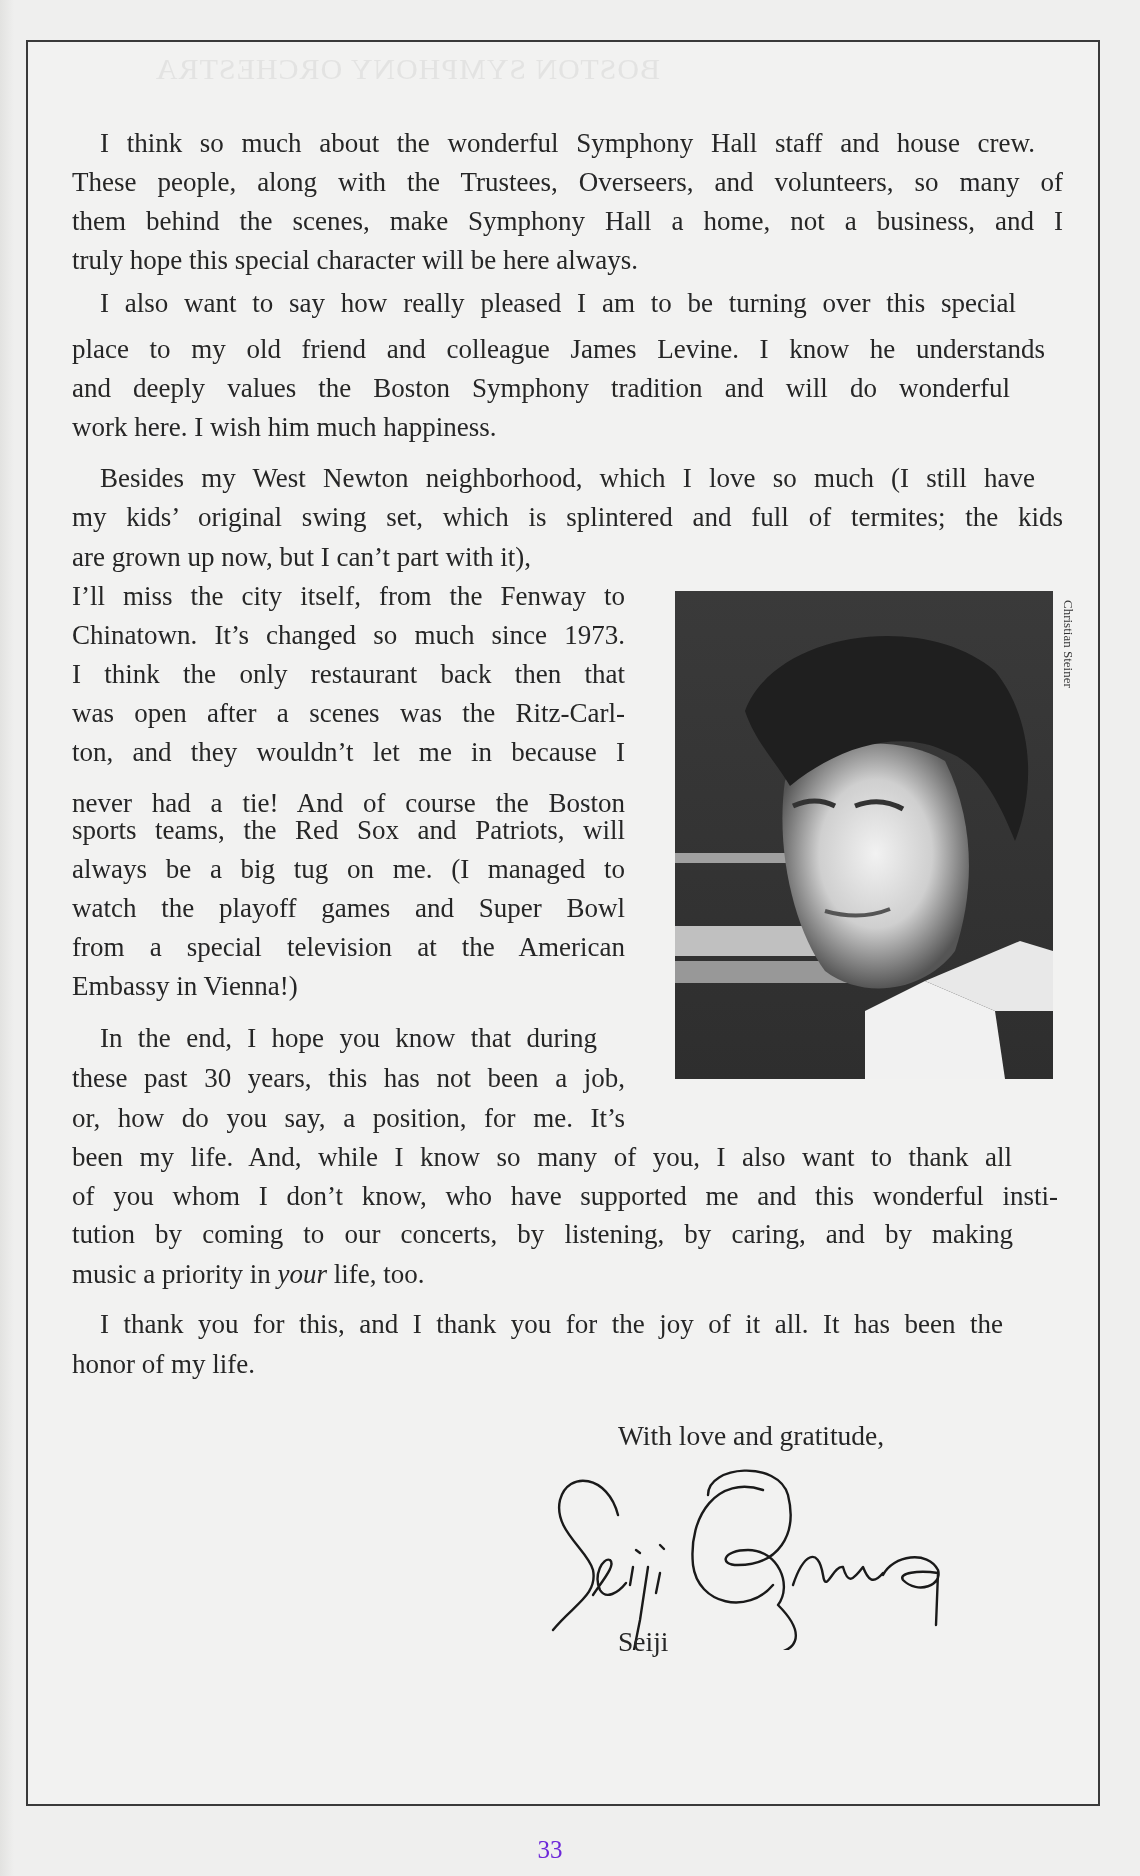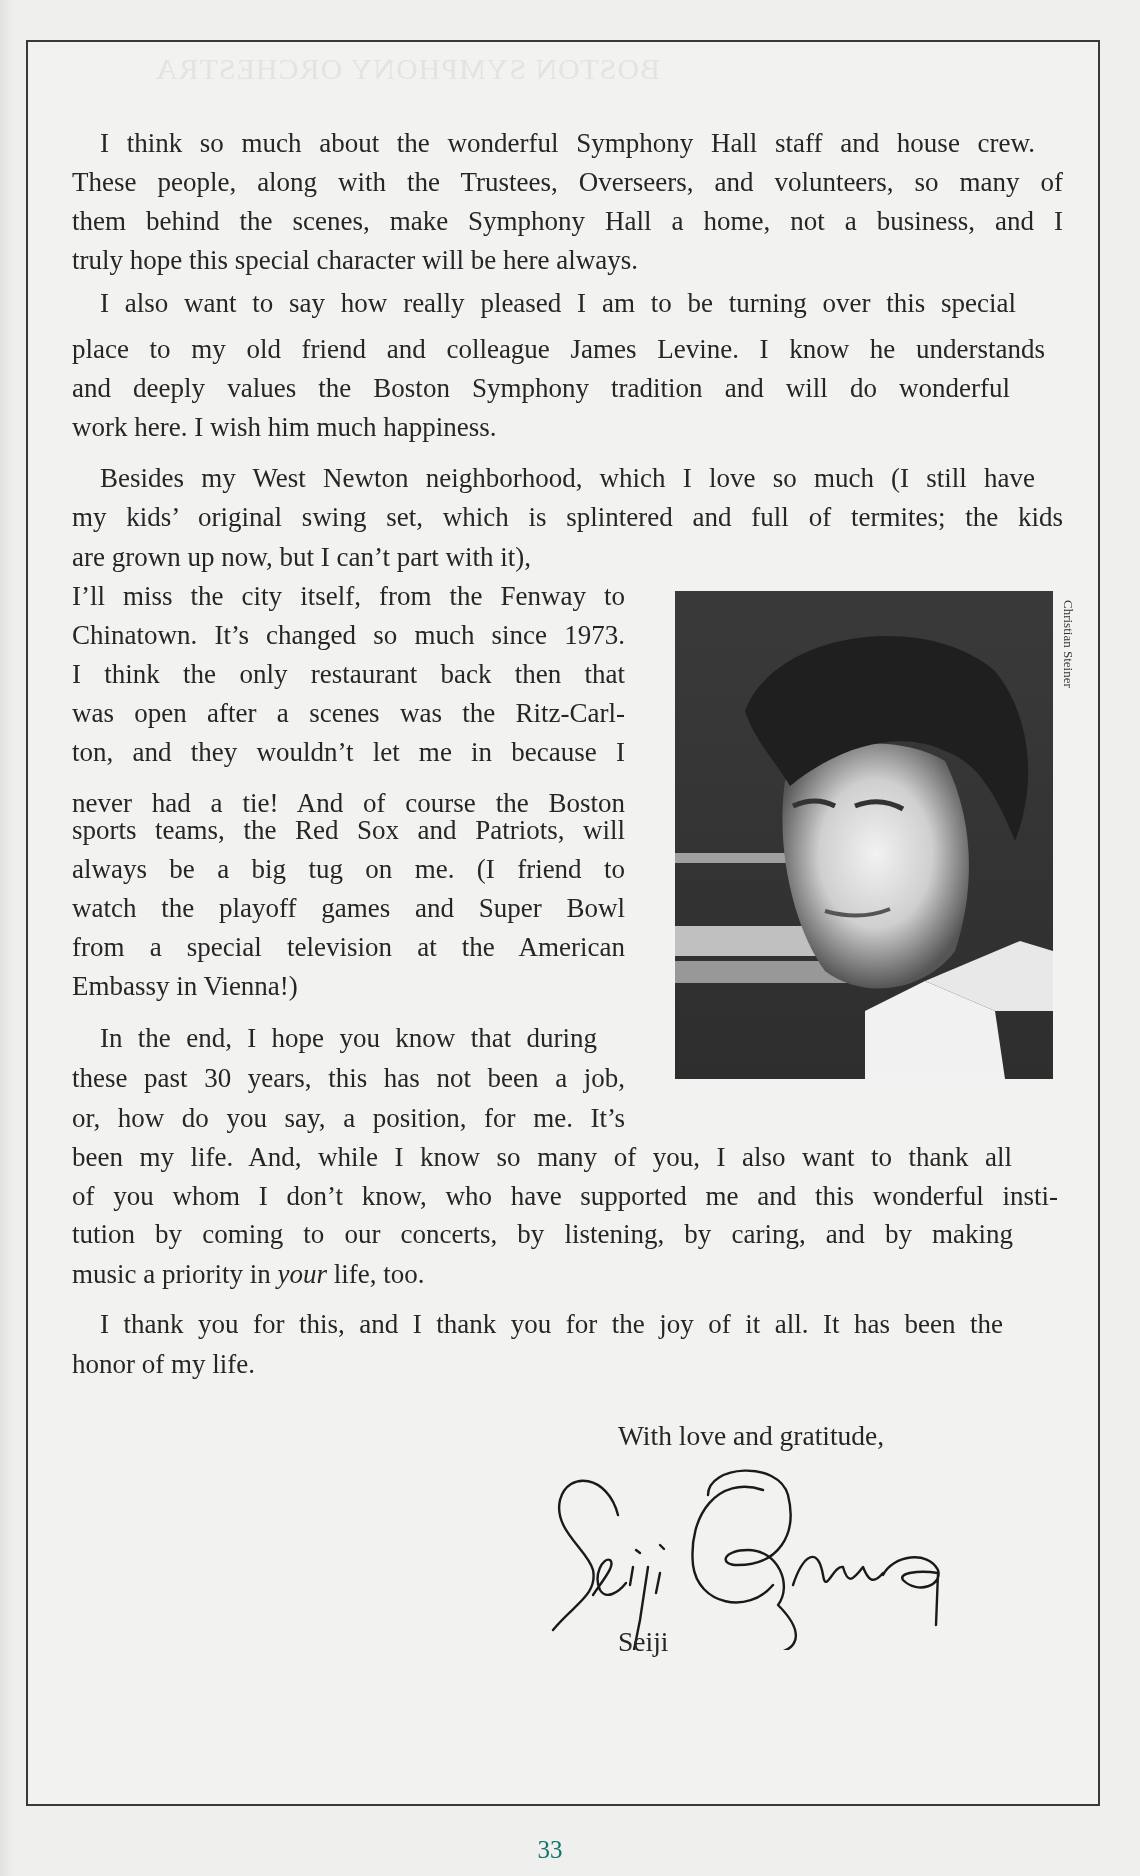--- a/index.html
+++ b/index.html
@@ -40,21 +40,21 @@
     margin-left: 18px;
   }
   .closing {
     position: absolute; left: 618px; font-size: 27.5px; white-space: nowrap;
   }
   .signature {
     position: absolute; left: 548px; top: 1455px; width: 440px; height: 195px;
   }
   .page-num {
     position: absolute; left: 0; width: 1100px; top: 1836px; text-align: center;
-    font-size: 25px; color: #0f766e;
+    font-size: 25px; color: #6d28d9;
   }
 </style>
 </head>
 <body>
 
 <div class="page-edge"></div>
 
 <div class="frame"></div>
 
 <div class="bleed">BOSTON SYMPHONY ORCHESTRA</div>
@@ -71,21 +71,21 @@
     <div class="line indent just" style="top: 465px; width: 935px; white-space: normal;"><span>Besides my West Newton neighborhood, which I love so much (I still have</span></div>
     <div class="line just" style="top: 504px; width: 991px; white-space: normal;"><span>my kids’ original swing set, which is splintered and full of termites; the kids</span></div>
     <div class="line" style="top: 544px;"><span>are grown up now, but I can’t part with it),</span></div>
     <div class="line just" style="top: 583px; width: 553px; white-space: normal;"><span>I’ll miss the city itself, from the Fenway to</span></div>
     <div class="line just" style="top: 622px; width: 553px; white-space: normal;"><span>Chinatown. It’s changed so much since 1973.</span></div>
     <div class="line just" style="top: 661px; width: 553px; white-space: normal;"><span>I think the only restaurant back then that</span></div>
     <div class="line just" style="top: 700px; width: 553px; white-space: normal;"><span>was open after a scenes was the Ritz-Carl-</span></div>
     <div class="line just" style="top: 739px; width: 553px; white-space: normal;"><span>ton, and they wouldn’t let me in because I</span></div>
     <div class="line just" style="top: 790px; width: 553px; white-space: normal;"><span>never had a tie! And of course the Boston</span></div>
     <div class="line just" style="top: 817px; width: 553px; white-space: normal;"><span>sports teams, the Red Sox and Patriots, will</span></div>
-    <div class="line just" style="top: 856px; width: 553px; white-space: normal;"><span>always be a big tug on me. (I friend to</span></div>
+    <div class="line just" style="top: 856px; width: 553px; white-space: normal;"><span>always be a big tug on me. (I managed to</span></div>
     <div class="line just" style="top: 895px; width: 553px; white-space: normal;"><span>watch the playoff games and Super Bowl</span></div>
     <div class="line just" style="top: 934px; width: 553px; white-space: normal;"><span>from a special television at the American</span></div>
     <div class="line" style="top: 973px;"><span>Embassy in Vienna!)</span></div>
     <div class="line indent just" style="top: 1025px; width: 497px; white-space: normal;"><span>In the end, I hope you know that during</span></div>
     <div class="line just" style="top: 1065px; width: 553px; white-space: normal;"><span>these past 30 years, this has not been a job,</span></div>
     <div class="line just" style="top: 1105px; width: 553px; white-space: normal;"><span>or, how do you say, a position, for me. It’s</span></div>
     <div class="line just" style="top: 1144px; width: 940px; white-space: normal;"><span>been my life. And, while I know so many of you, I also want to thank all</span></div>
     <div class="line just" style="top: 1183px; width: 986px; white-space: normal;"><span>of you whom I don’t know, who have supported me and this wonderful insti-</span></div>
     <div class="line just" style="top: 1221px; width: 941px; white-space: normal;"><span>tution by coming to our concerts, by listening, by caring, and by making</span></div>
     <div class="line" style="top: 1261px;"><span>music a priority in </span><i>your</i><span> life, too.</span></div>

